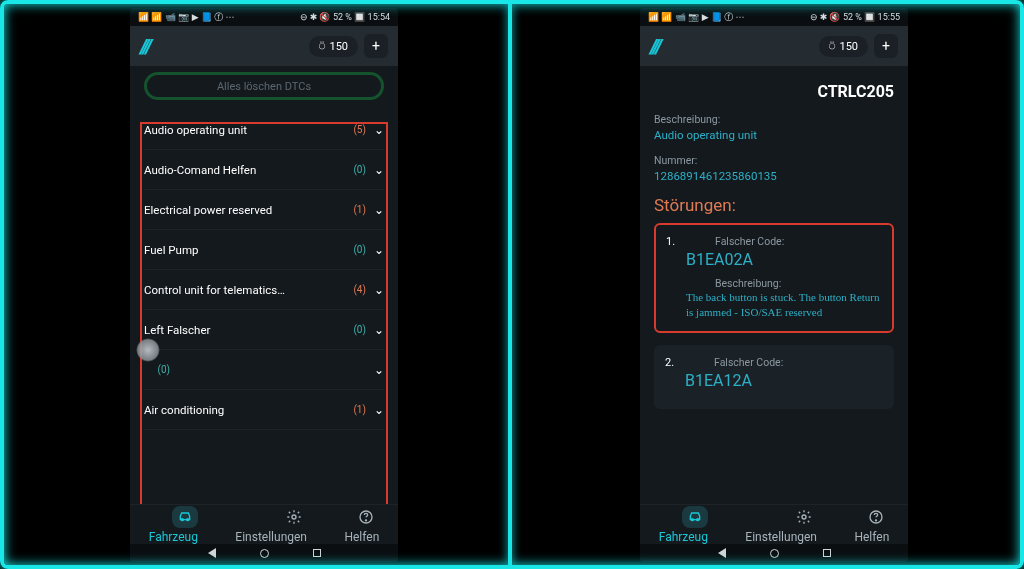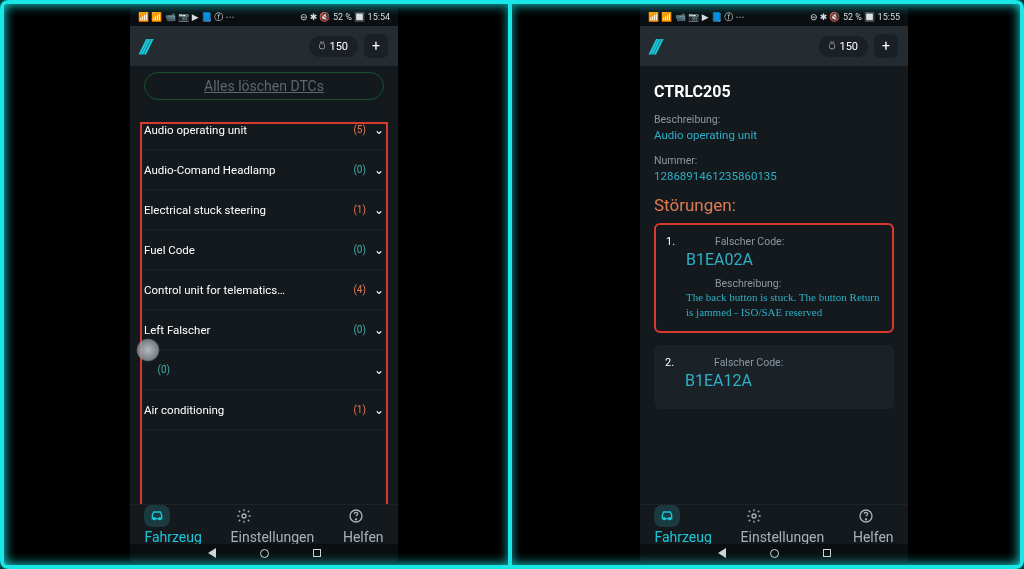--- a/index.html
+++ b/index.html
@@ -91,26 +91,25 @@
   bottom: 58px;
   left: 0; right: 0;
   overflow: hidden;
   background: #14191d;
   padding: 6px 0;
 }
 
 .delete-btn {
   margin: 0 14px 10px;
   height: 28px;
-  border: 1px solid #14532d;
+  border: 3px solid #14532d;
   border-radius: 16px;
   display: flex; align-items: center; justify-content: center;
   color: #5c6871;
-  font-size: 14px;
-  text-decoration: underline;
+  font-size: 11px;
 }
 
 .red-box {
   border: 2px solid #d83a2e;
   pointer-events: none;
 }
 .red-box.list {
   position: absolute;
   left: 10px; right: 10px;
   top: 56px; bottom: -2px;
@@ -146,43 +145,43 @@
   bottom: 18px;
   left: 0; right: 0;
   height: 40px;
   background: #14191d;
   border-top: 1px solid #1d2428;
   display: flex;
   justify-content: space-around;
   align-items: center;
 }
 .nav-item {
-  display: flex; flex-direction: column; align-items: flex-start;
-  font-size: 14px; color: #a7b3bb;
+  display: flex; flex-direction: column; align-items: flex-end;
+  font-size: 12px; color: #a7b3bb;
   gap: 2px;
 }
 .nav-item.active { color: #19c8d8; }
 .nav-item.active .nav-ico { background:#1b3a40; }
 .nav-ico { width: 26px; height: 22px; display:flex; align-items:center; justify-content:center; border-radius:8px; }
 .nav-ico svg { width: 16px; height: 16px; }
 
 .sys-nav {
   position: absolute;
   bottom: 0; left: 0; right: 0; height: 18px;
   background: #0a0e11;
   display: flex; justify-content: center; gap: 44px; align-items: center;
   color: #cfd5d9; font-size: 11px;
 }
 .sys-nav span { display:inline-block; }
 .tri { width:0;height:0;border-top:5px solid transparent;border-bottom:5px solid transparent;border-right:8px solid #cfd5d9; }
 .circ { width:9px;height:9px;border:1.5px solid #cfd5d9;border-radius:50%; }
 .sq { width:8px;height:8px;border:1.5px solid #cfd5d9; }
 
 .detail { padding: 6px 14px 0; color:#fff; }
-.detail-title { font-size: 16px; font-weight: 700; margin: 4px 0 12px; }
+.detail-title { font-size: 16px; font-weight: 700; margin: 4px 0 12px; text-align: right; }
 .field-block { margin-bottom: 12px; }
 .field-label { font-size: 10.5px; color: #8c98a1; }
 .field-value { font-size: 11.5px; color: #2db0c7; margin-top: 2px; }
 .stoer { font-size: 17px; color: #e07a55; margin: 6px 0 8px; }
 .fault-card {
   border: 1px solid transparent;
   border-radius: 6px;
   background: #1a2127;
   padding: 10px 12px;
   margin-bottom: 12px;
@@ -218,31 +217,31 @@
   <div class="content">
     <div class="delete-btn">Alles löschen DTCs</div>
 
     <div class="unit-list">
       <div class="unit-row">
           <span class="unit-label">Audio operating unit</span>
           <span class="unit-count red">(5)</span>
           <span class="chevron">⌄</span>
         </div>
       <div class="unit-row">
-          <span class="unit-label">Audio-Comand Headlamp</span>
+          <span class="unit-label">Audio-Comand Helfen</span>
           <span class="unit-count green">(0)</span>
           <span class="chevron">⌄</span>
         </div>
       <div class="unit-row">
-          <span class="unit-label">Electrical stuck steering</span>
+          <span class="unit-label">Electrical power reserved</span>
           <span class="unit-count red">(1)</span>
           <span class="chevron">⌄</span>
         </div>
       <div class="unit-row">
-          <span class="unit-label">Fuel Code</span>
+          <span class="unit-label">Fuel Pump</span>
           <span class="unit-count green">(0)</span>
           <span class="chevron">⌄</span>
         </div>
       <div class="unit-row">
           <span class="unit-label">Control unit for telematics…</span>
           <span class="unit-count red">(4)</span>
           <span class="chevron">⌄</span>
         </div>
       <div class="unit-row">
           <span class="unit-label">Left Falscher</span>

